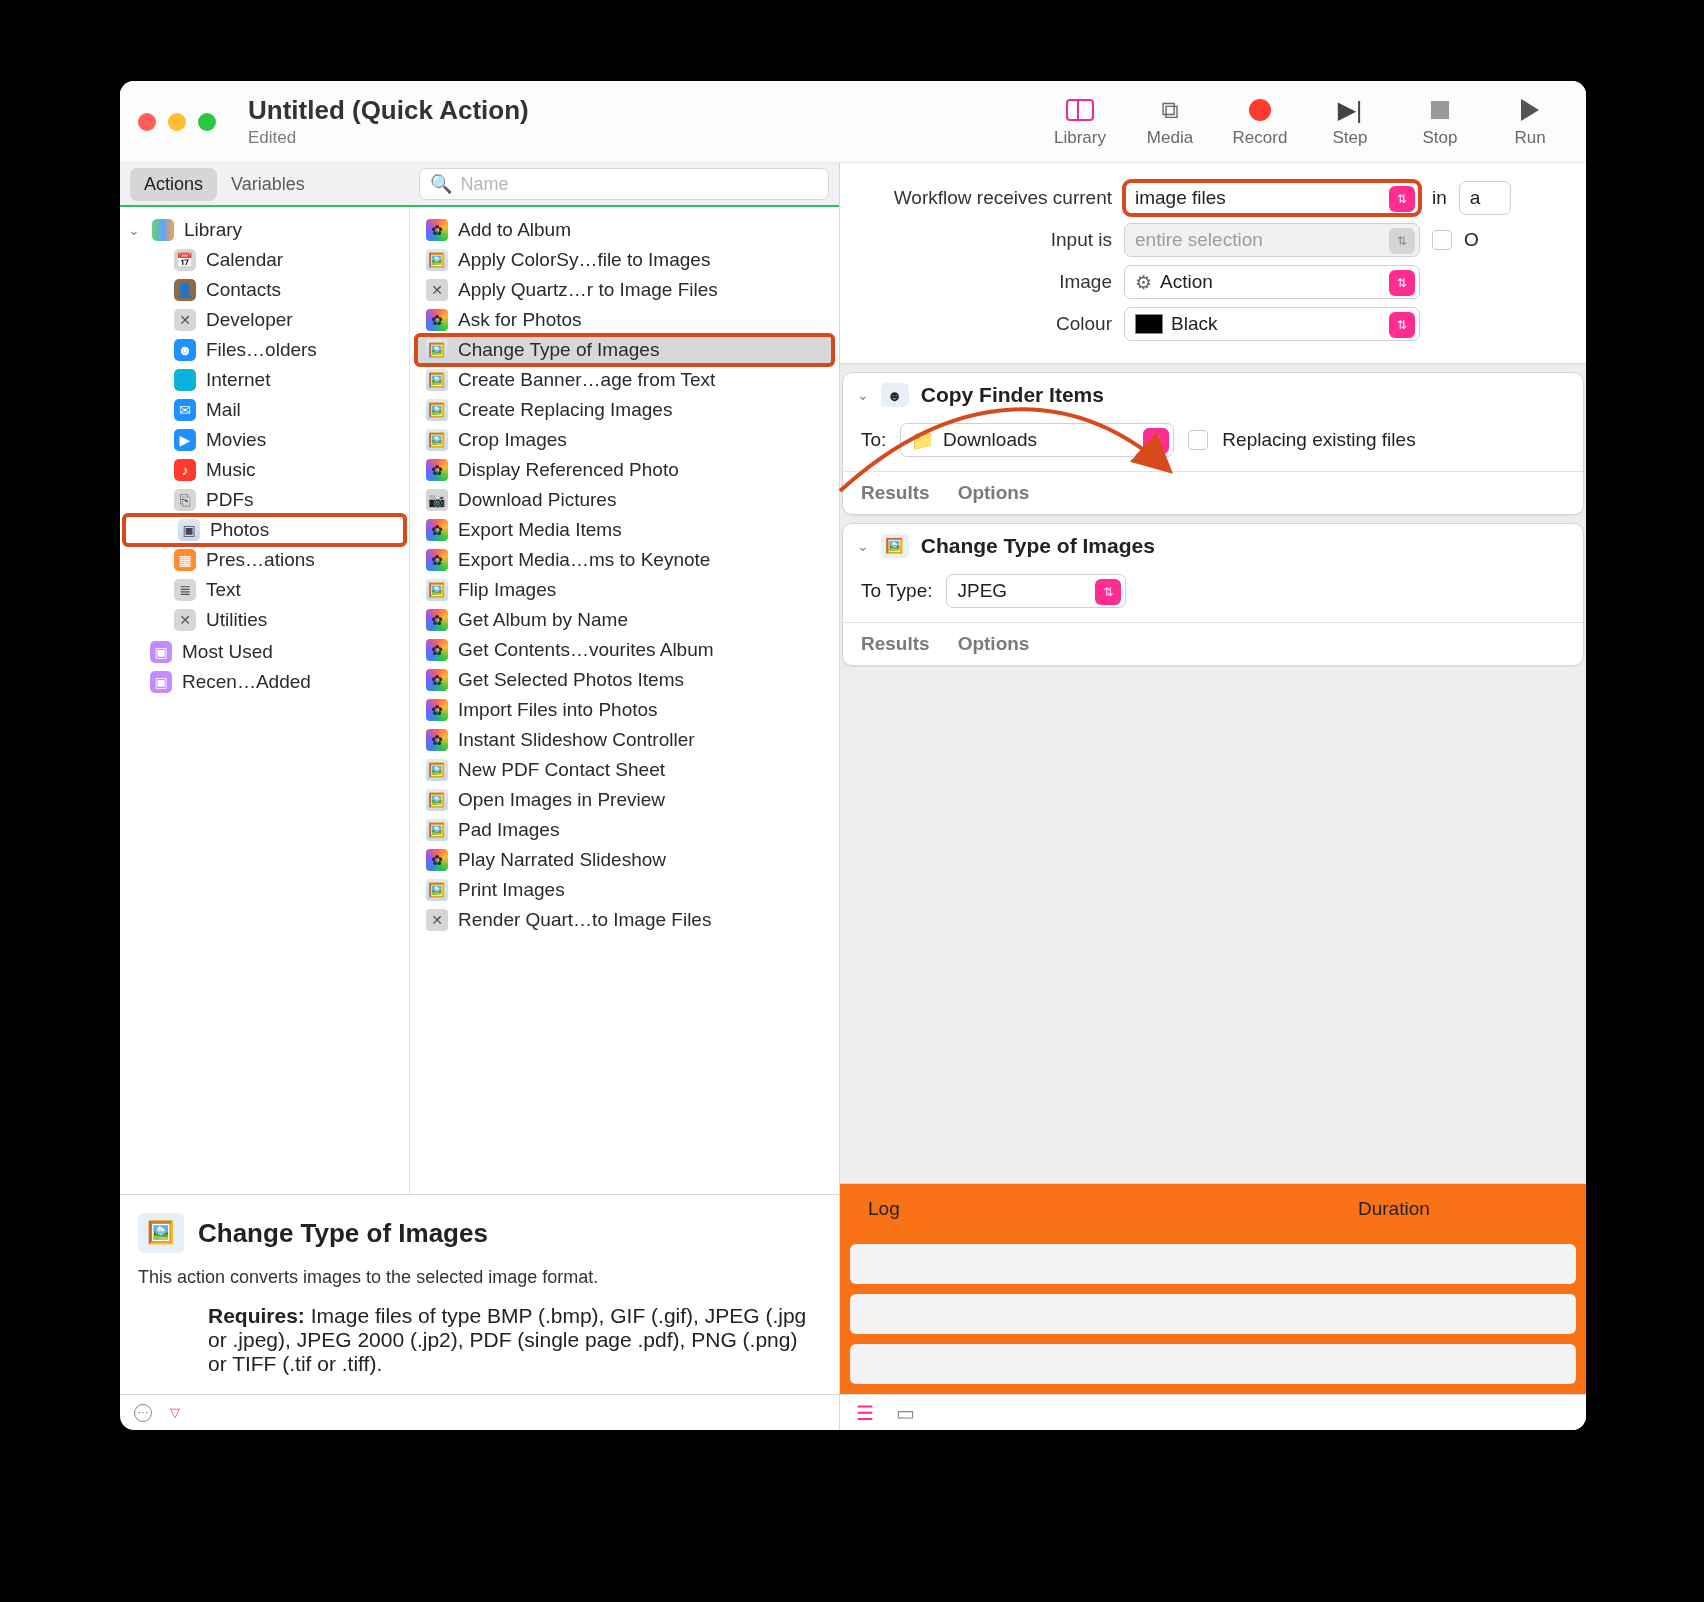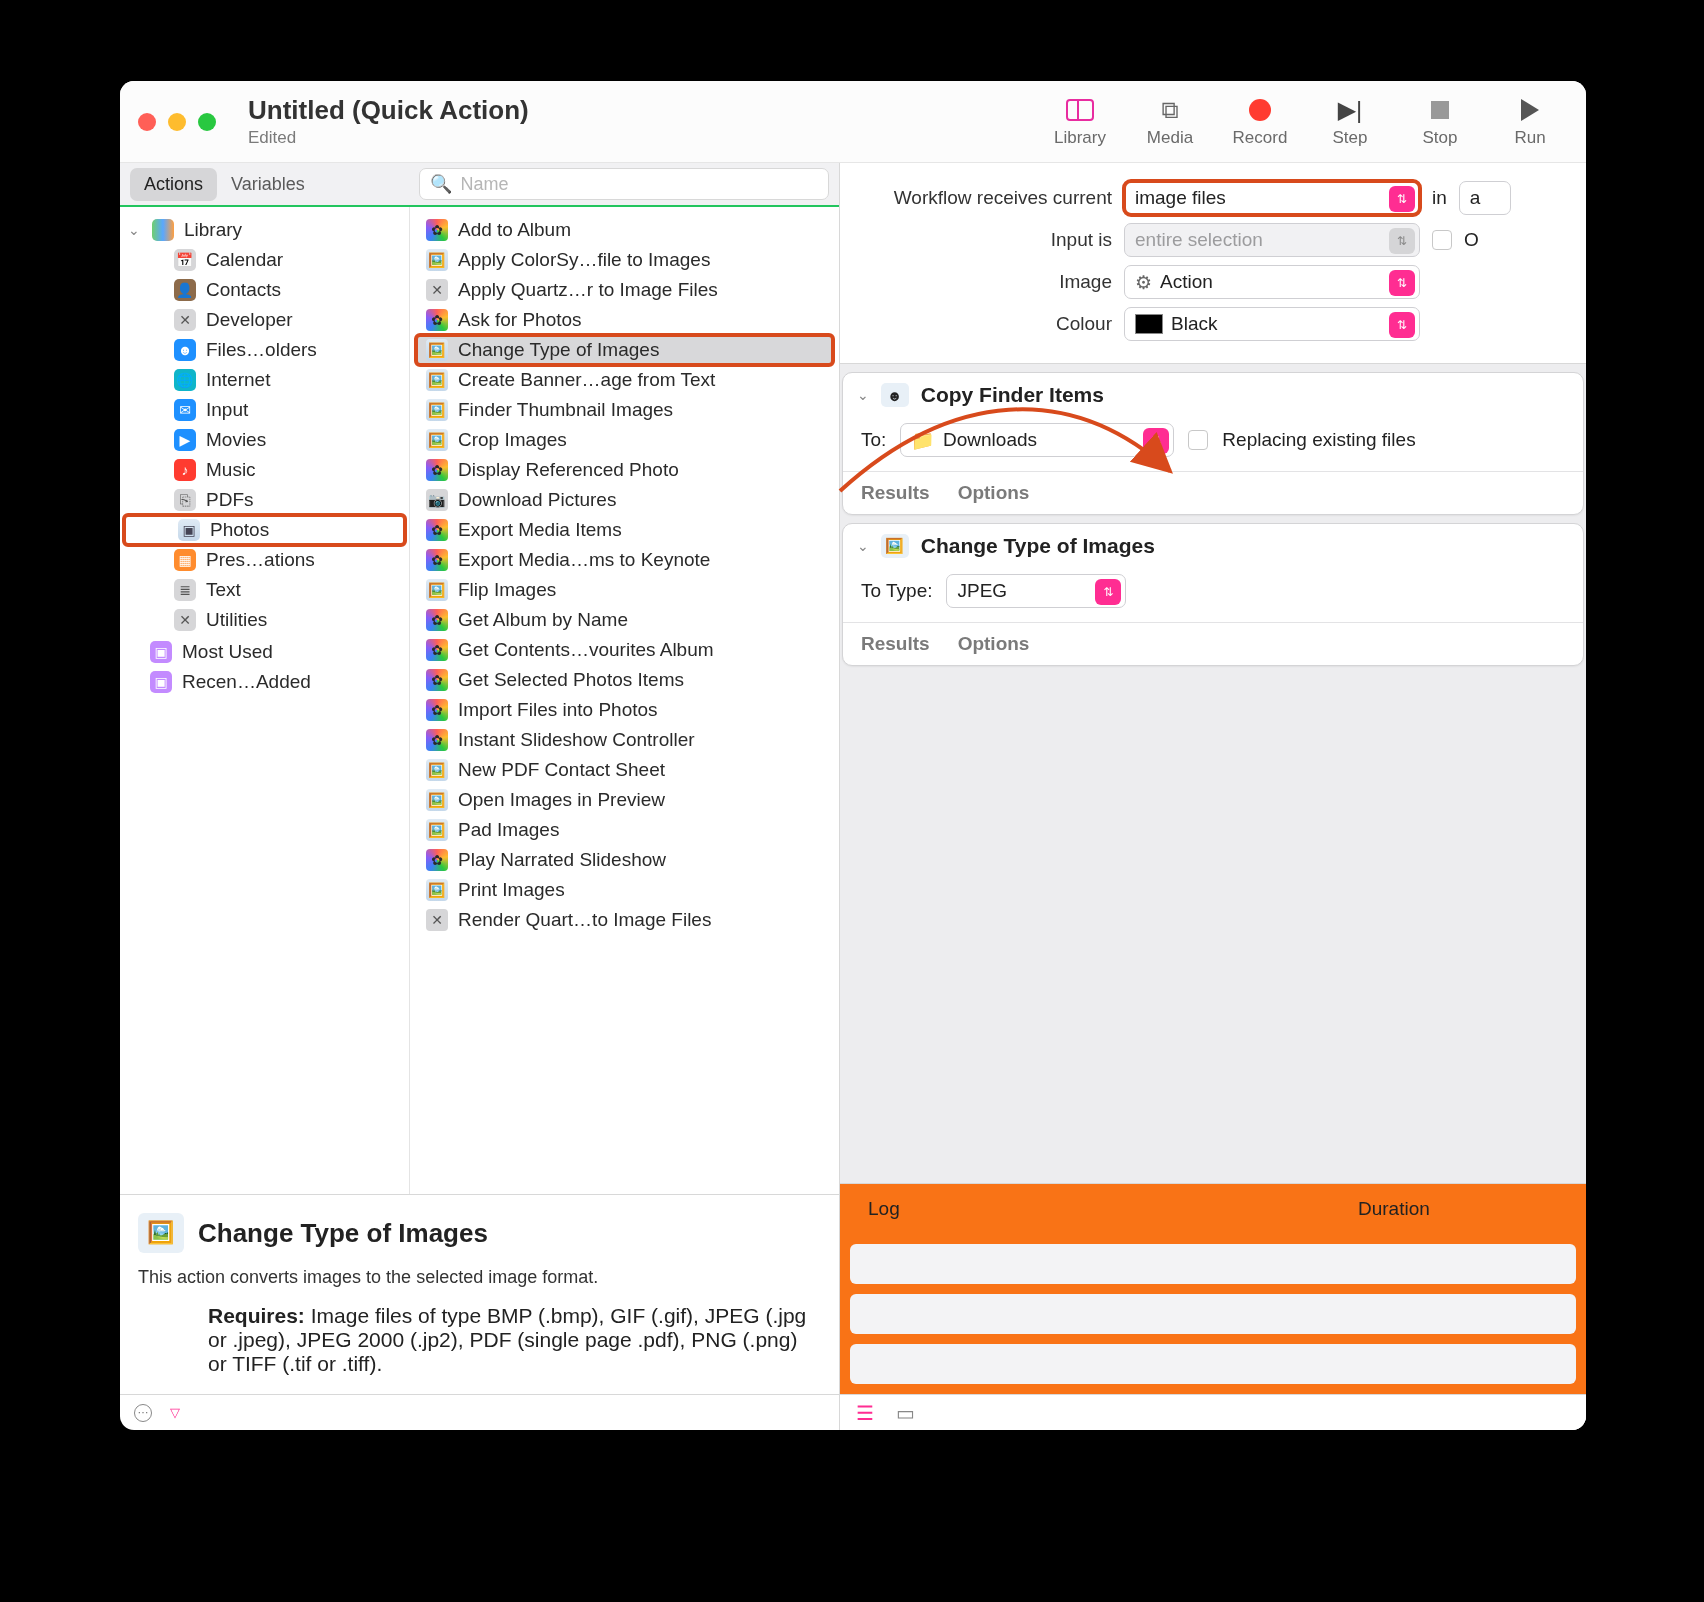--- a/index.html
+++ b/index.html
@@ -209,21 +209,21 @@
               <div class="tree-item" style="padding-left: 54px;">
                 <span class="ico16 c-blue">☻</span>
                 <span>Files…olders</span>
               </div>
               <div class="tree-item" style="padding-left: 54px;">
                 <span class="ico16 c-teal">🌐</span>
                 <span>Internet</span>
               </div>
               <div class="tree-item" style="padding-left: 54px;">
                 <span class="ico16 c-blue">✉︎</span>
-                <span>Input</span>
+                <span>Mail</span>
               </div>
               <div class="tree-item" style="padding-left: 54px;">
                 <span class="ico16 c-blue">▶︎</span>
                 <span>Movies</span>
               </div>
               <div class="tree-item" style="padding-left: 54px;">
                 <span class="ico16 c-red">♪</span>
                 <span>Music</span>
               </div>
               <div class="tree-item" style="padding-left: 54px;">
@@ -278,21 +278,21 @@
             <div class="act-item sel hl-red">
               <span class="ico16 img-ico">🖼️</span>
               <span>Change Type of Images</span>
             </div>
             <div class="act-item">
               <span class="ico16 img-ico">🖼️</span>
               <span>Create Banner…age from Text</span>
             </div>
             <div class="act-item">
               <span class="ico16 img-ico">🖼️</span>
-              <span>Finder Thumbnail Images</span>
+              <span>Create Replacing Images</span>
             </div>
             <div class="act-item">
               <span class="ico16 img-ico">🖼️</span>
               <span>Crop Images</span>
             </div>
             <div class="act-item">
               <span class="ico16 photos-ico">✿</span>
               <span>Display Referenced Photo</span>
             </div>
             <div class="act-item">

